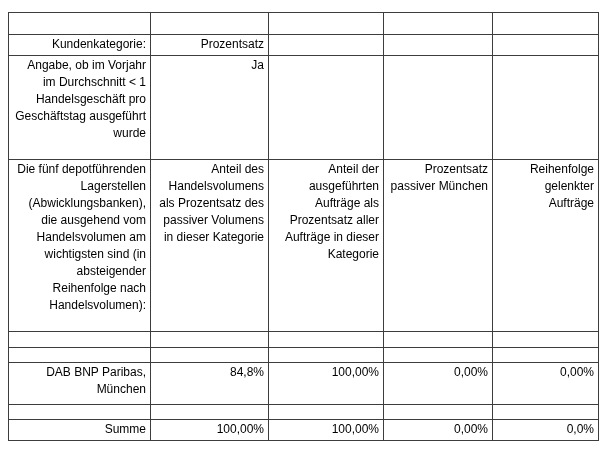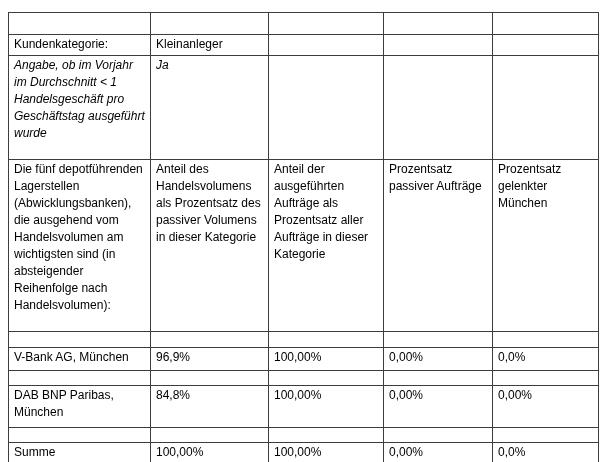--- a/index.html
+++ b/index.html
@@ -28,25 +28,26 @@
   table.report td {
     border: 1px solid #3d3d3d;
     vertical-align: top;
     padding: 1px 4px 2px 5px;
     font-size: 12px;
     line-height: 17px;
     color: #000000;
     overflow: hidden;
     word-wrap: break-word;
     background: #ffffff;
+    text-align: right;
   }
   
   tr.r1  { height: 22px; }
   tr.r2  { height: 18px; }
-  tr.r3  { height: 104px; font-style: italic; }
+  tr.r3  { height: 104px; }
   tr.r4  { height: 172px; margin-left: 35px; }
   tr.r5  { height: 16px; }
   tr.r6  { height: 23px; }
   tr.r7  { height: 15px; }
   tr.r8  { height: 42px; }
   tr.r9  { height: 15px; }
   tr.r10 { height: 18px; }
 </style>
 </head>
 <body>
@@ -63,52 +64,45 @@
     <tbody>
       <tr class="r1">
         <td></td>
         <td></td>
         <td></td>
         <td></td>
         <td></td>
       </tr>
       <tr class="r2">
         <td>Kundenkategorie:</td>
-        <td>Kleinanleger</td>
+        <td>Prozentsatz</td>
         <td></td>
         <td></td>
         <td></td>
       </tr>
       <tr class="r3">
         <td>Angabe, ob im Vorjahr im Durchschnitt &lt; 1 Handelsgeschäft pro Geschäftstag ausgeführt wurde</td>
         <td>Ja</td>
         <td></td>
         <td></td>
         <td></td>
       </tr>
       <tr class="r4">
         <td>Die fünf depotführenden Lagerstellen (Abwicklungsbanken), die ausgehend vom Handelsvolumen am wichtigsten sind (in absteigender Reihenfolge nach Handelsvolumen):</td>
         <td>Anteil des Handelsvolumens als Prozentsatz des passiver Volumens in dieser Kategorie</td>
         <td>Anteil der ausgeführten Aufträge als Prozentsatz aller Aufträge in dieser Kategorie</td>
-        <td>Prozentsatz passiver Aufträge</td>
-        <td>Prozentsatz gelenkter München</td>
+        <td>Prozentsatz passiver München</td>
+        <td>Reihenfolge gelenkter Aufträge</td>
       </tr>
       <tr class="r5">
         <td></td>
         <td></td>
         <td></td>
         <td></td>
         <td></td>
-      </tr>
-      <tr class="r6">
-        <td>V-Bank AG, München</td>
-        <td>96,9%</td>
-        <td>100,00%</td>
-        <td>0,00%</td>
-        <td>0,0%</td>
       </tr>
       <tr class="r7">
         <td></td>
         <td></td>
         <td></td>
         <td></td>
         <td></td>
       </tr>
       <tr class="r8">
         <td>DAB BNP Paribas, München</td>

